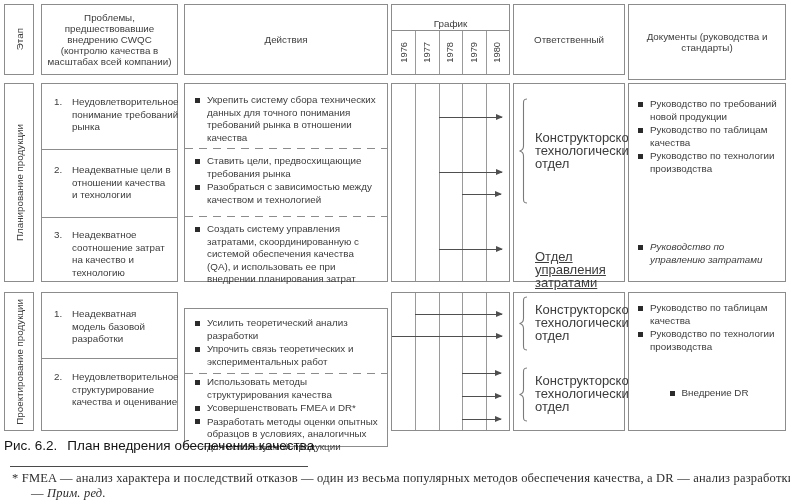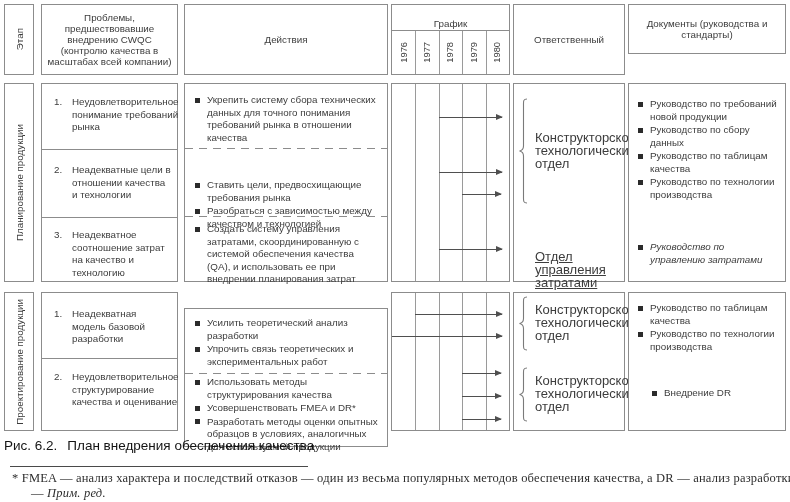--- a/index.html
+++ b/index.html
@@ -68,21 +68,21 @@
     <span class="yearcell" style="left:60%;">
         <span class="vtext">1979</span>
       </span>
     <span class="yearcell" style="left:80%;">
         <span class="vtext">1980</span>
       </span>
   </div>
   <div class="cell hdr" style="left:513px;top:4px;width:112px;height:71px;">
     <span>Ответственный</span>
   </div>
-  <div class="cell hdr" style="left:628px;top:4px;width:158px;height:50px;">
+  <div class="cell hdr" style="left:628px;top:4px;width:158px;height:76px;">
     <span>Документы (руководства и стандарты)</span>
   </div>
 
   <div class="cell vwrap" style="left:4px;top:83px;width:30px;height:199px;">
     <span class="vtext" style="font-size:9.8px;">Планирование продукции</span>
   </div>
 
   <div class="cell" style="left:41px;top:83px;width:137px;height:199px;">
     <div class="sep" style="top:65px;"></div>
     <div class="sep" style="top:133px;"></div>
@@ -102,21 +102,21 @@
 
   <div class="cell" style="left:184px;top:83px;width:204px;height:199px;">
     <div class="dsep" style="top:64px;"></div>
     <div class="dsep" style="top:132px;"></div>
     <div class="grp" style="top:10px;left:10px;right:8px;">
       <div class="bi">
           <span class="bq"></span>
           <span>Укрепить систему сбора технических данных для точного понимания требований рынка в отношении качества</span>
         </div>
     </div>
-    <div class="grp" style="top:71px;left:10px;right:8px;margin-top:24px;">
+    <div class="grp" style="top:71px;left:10px;right:8px;">
       <div class="bi">
           <span class="bq"></span>
           <span>Ставить цели, предвосхищающие требования рынка</span>
         </div>
       <div class="bi">
           <span class="bq"></span>
           <span>Разобраться с зависимостью между качеством и технологией</span>
         </div>
     </div>
     <div class="grp" style="top:139px;left:10px;right:8px;">
@@ -152,24 +152,20 @@
       </svg>
     <div class="rtext" style="top:48px;">Конструкторско-технологический отдел</div>
     <div class="rtext" style="top:167px;text-decoration:underline;">Отдел управления затратами</div>
   </div>
 
   <div class="cell" style="left:628px;top:83px;width:158px;height:199px;">
     <div class="grp" style="top:14px;left:9px;right:5px;">
       <div class="bi">
           <span class="bq"></span>
           <span>Руководство по требований новой продукции</span>
-        </div>
-      <div class="bi">
-          <span class="bq"></span>
-          <span>Руководство по сбору данных</span>
         </div>
       <div class="bi">
           <span class="bq"></span>
           <span>Руководство по таблицам качества</span>
         </div>
       <div class="bi">
           <span class="bq"></span>
           <span>Руководство по технологии производства</span>
         </div>
     </div>
@@ -262,21 +258,21 @@
     <div class="grp" style="top:9px;left:9px;right:5px;">
       <div class="bi">
           <span class="bq"></span>
           <span>Руководство по таблицам качества</span>
         </div>
       <div class="bi">
           <span class="bq"></span>
           <span>Руководство по технологии производства</span>
         </div>
     </div>
-    <div class="grp" style="top:94px;left:23px;right:5px;">
+    <div class="grp" style="top:94px;left:9px;right:5px;align-items:center;">
       <div class="bi">
           <span class="bq"></span>
           <span>Внедрение DR</span>
         </div>
     </div>
   </div>
 
   <div class="caption">
     <span class="caplabel">Рис. 6.2.</span><span>План внедрения обеспечения качества</span>
   </div>

